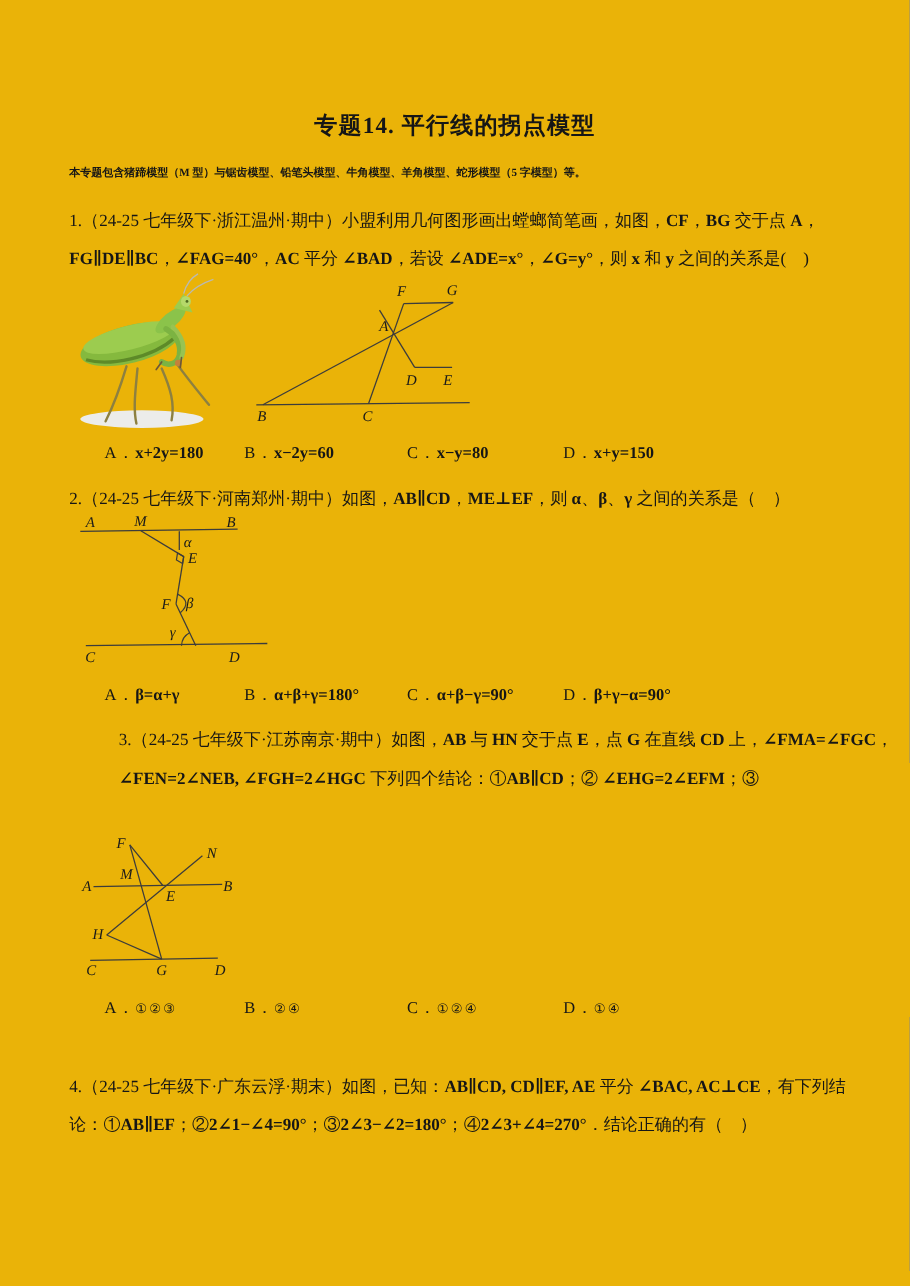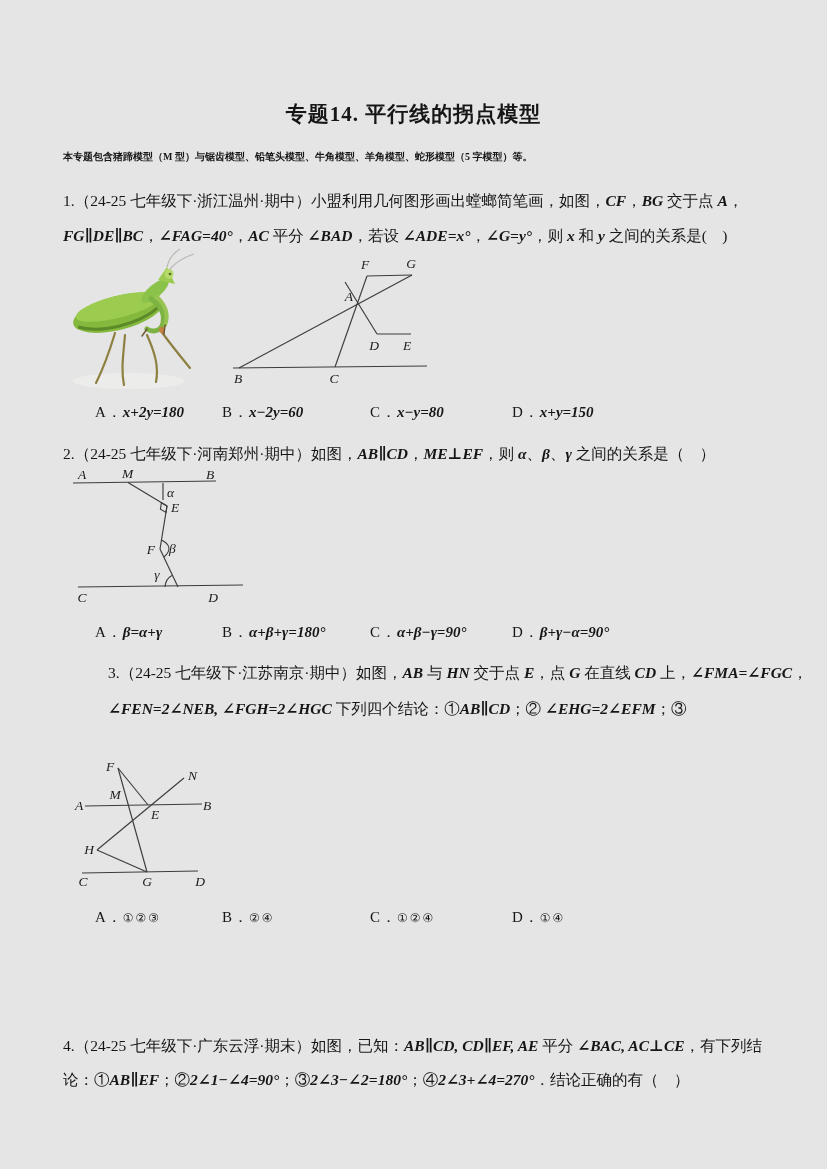--- a/index.html
+++ b/index.html
@@ -1,32 +1,32 @@
 <!DOCTYPE html>
 <html><head>
 <meta charset="utf-8">
 <style>
   html,body{margin:0;padding:0;background:#888;}
   .page{
-    position:relative;width:827px;height:1169px;margin:0 auto;background:#e5e5e5;
+    position:relative;width:827px;height:1169px;margin:0 auto;background:#eab308;
     font-family:"Liberation Serif","DejaVu Serif",serif;color:#161616;overflow:hidden;
   }
   .title{
     position:absolute;top:100px;left:0;width:100%;margin:0;text-align:center;
     font-size:21px;font-weight:bold;letter-spacing:1px;
   }
   .intro{
     position:absolute;left:63px;top:150px;width:708px;
     font-weight:bold;font-size:10px;white-space:nowrap;
   }
   .qblock{position:absolute;left:63px;width:710px;font-size:15.5px;}
   .qline{line-height:35px;white-space:nowrap;}
   .q3 .qline{line-height:35.5px;margin-left:45px;}
   .q4 .qline{line-height:34px;}
-  .m{font-weight:bold;font-style:italic;}
+  .m{font-weight:bold;}
   .choices{position:absolute;left:0;width:679px;height:22px;line-height:20px;font-size:15px;}
   .choice{position:absolute;top:0;white-space:nowrap;}
   .clabel{letter-spacing:1px;}
   .circ{letter-spacing:2px;font-size:12px;}
   svg{position:absolute;overflow:visible;}
   .fig line{stroke:#3c3c3c;stroke-width:1.15;}
   .fig path{stroke:#3c3c3c;stroke-width:1.1;fill:none;}
   .fig polygon{stroke:#3c3c3c;stroke-width:1.1;fill:none;}
   .lbl{font-family:"Liberation Serif",serif;font-style:italic;font-size:13.5px;fill:#1a1a1a;}
 </style>
@@ -158,18 +158,18 @@
     <text class="lbl" x="130" y="130" text-anchor="middle">D</text>
   </svg>
 
   <div class="choices" style="top:907px">
     <span class="choice" style="left:95px"><span class="clabel">A．</span><span class="circ">①②③</span></span>
     <span class="choice" style="left:222px"><span class="clabel">B．</span><span class="circ">②④</span></span>
     <span class="choice" style="left:370px"><span class="clabel">C．</span><span class="circ">①②④</span></span>
     <span class="choice" style="left:512px"><span class="clabel">D．</span><span class="circ">①④</span></span>
   </div>
 
-  <div class="qblock q4" style="top:1029px">
+  <div class="qblock q4" style="top:972px">
     <div class="qline"><span>4.（24-25 七年级下·广东云浮·期末）如图，已知：</span><span class="m">AB∥CD, CD∥EF, AE</span><span> 平分 </span><span class="m">∠BAC, AC⊥CE</span><span>，有下列结</span></div>
     <div class="qline"><span>论：①</span><span class="m">AB∥EF</span><span>；②</span><span class="m">2∠1−∠4=90°</span><span>；③</span><span class="m">2∠3−∠2=180°</span><span>；④</span><span class="m">2∠3+∠4=270°</span><span>．结论正确的有（　）</span></div>
   </div>
 
 </div>
 
 </body></html>

